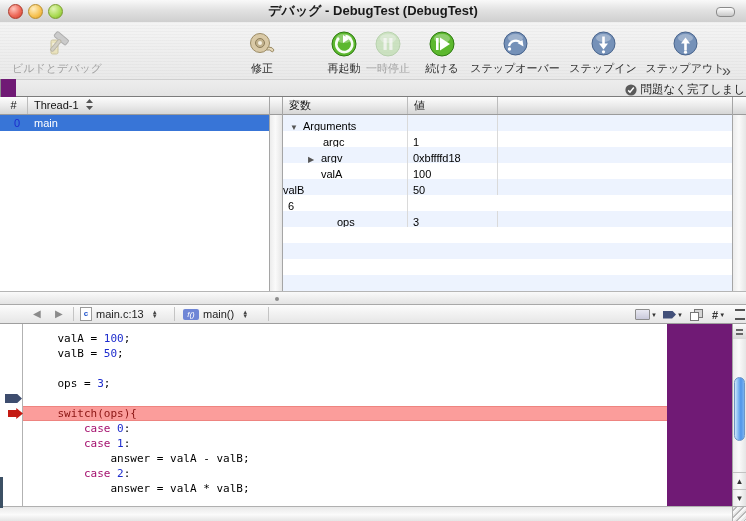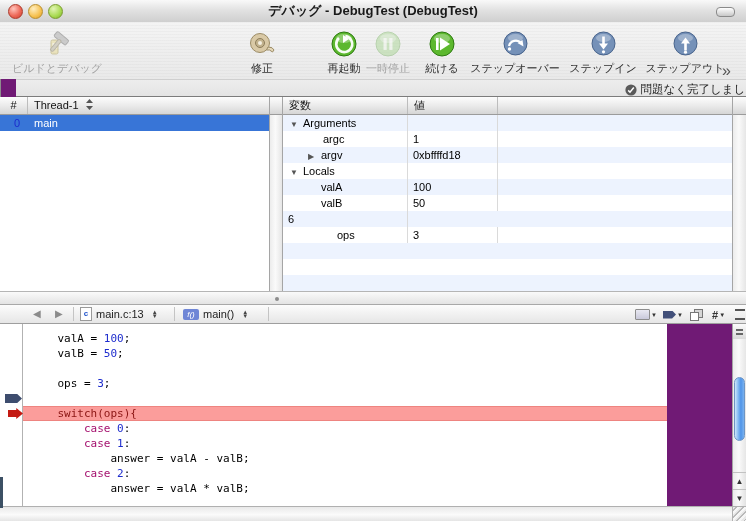--- a/index.html
+++ b/index.html
@@ -54,21 +54,21 @@
   #thread-row .nm{position:absolute;left:34px;}
   #thread-scroll{left:270px;top:97px;width:13px;height:194px;border-right:1px solid #a5a5a5;box-sizing:border-box;}
   #thread-scroll .cap,#vars-scroll .cap{position:absolute;left:0;top:0;width:100%;height:18px;
     background:linear-gradient(#fdfdfd,#e9e9e9 55%,#d6d6d6);border-bottom:1px solid #9b9b9b;box-sizing:border-box;}
   #thread-scroll .tr,#vars-scroll .tr{position:absolute;left:0;top:18px;width:100%;height:176px;}
 
   
   #vars-pane{left:283px;top:97px;width:449px;height:194px;background:#fff;}
   #var-rows{position:absolute;left:0;top:18px;width:100%;height:176px;
     background:repeating-linear-gradient(var(--c-alt-row,#edf3fe) 0 16px,#ffffff 16px 32px);}
-  .vrow{display:grid;grid-template-columns:125px 90px auto;height:16px;font-size:11px;line-height:16px;color:#000;}
+  .vrow{display:grid;grid-template-columns:125px 90px auto;height:16px;font-size:11px;line-height:23px;color:#000;}
   .vcell{border-right:1px solid #dadada;box-sizing:border-box;white-space:nowrap;overflow:hidden;}
   .vcell.vsum{border-right:none;}
   .disc{display:inline-block;width:13px;font-size:8px;color:#555;vertical-align:0.5px;}
   .vval{padding-left:5px;}
   #vars-scroll{left:732px;top:97px;width:14px;height:194px;border-left:1px solid #a5a5a5;box-sizing:border-box;}
 
   
   #splitter{left:0;top:291px;width:746px;height:14px;
     background:linear-gradient(#fafafa,#e3e3e3);border-top:1px solid #b5b5b5;border-bottom:1px solid #a8a8a8;box-sizing:border-box;}
   #splitter-dot{position:absolute;left:275px;top:5px;width:4px;height:4px;border-radius:50%;background:#8c8c8c;}
@@ -295,31 +295,26 @@
           <div class="vcell" style="padding-left: 40px;"><span>argc</span></div>
           <div class="vcell vval">1</div>
           <div class="vcell vsum"></div>
         </div>
         <div class="vrow">
           <div class="vcell" style="padding-left: 25px;"><span class="disc">▶</span><span>argv</span></div>
           <div class="vcell vval">0xbffffd18</div>
           <div class="vcell vsum"></div>
         </div>
         <div class="vrow">
-          <div class="vcell" style="padding-left: 7px;"><span class="disc">▼</span><span>Locals</span></div>
-          <div class="vcell vval"></div>
-          <div class="vcell vsum"></div>
-        </div>
-        <div class="vrow">
           <div class="vcell" style="padding-left: 38px;"><span>valA</span></div>
           <div class="vcell vval">100</div>
           <div class="vcell vsum"></div>
         </div>
         <div class="vrow">
-          <div class="vcell" style="padding-left: 38px;"><span>valB</span></div>
+          <div class="vcell" style=""><span>valB</span></div>
           <div class="vcell vval">50</div>
           <div class="vcell vsum"></div>
         </div>
         <div class="vrow">
           <div class="vcell vval">6</div>
           <div class="vcell vsum"></div>
         </div>
         <div class="vrow">
           <div class="vcell" style="padding-left: 54px;"><span>ops</span></div>
           <div class="vcell vval">3</div>

